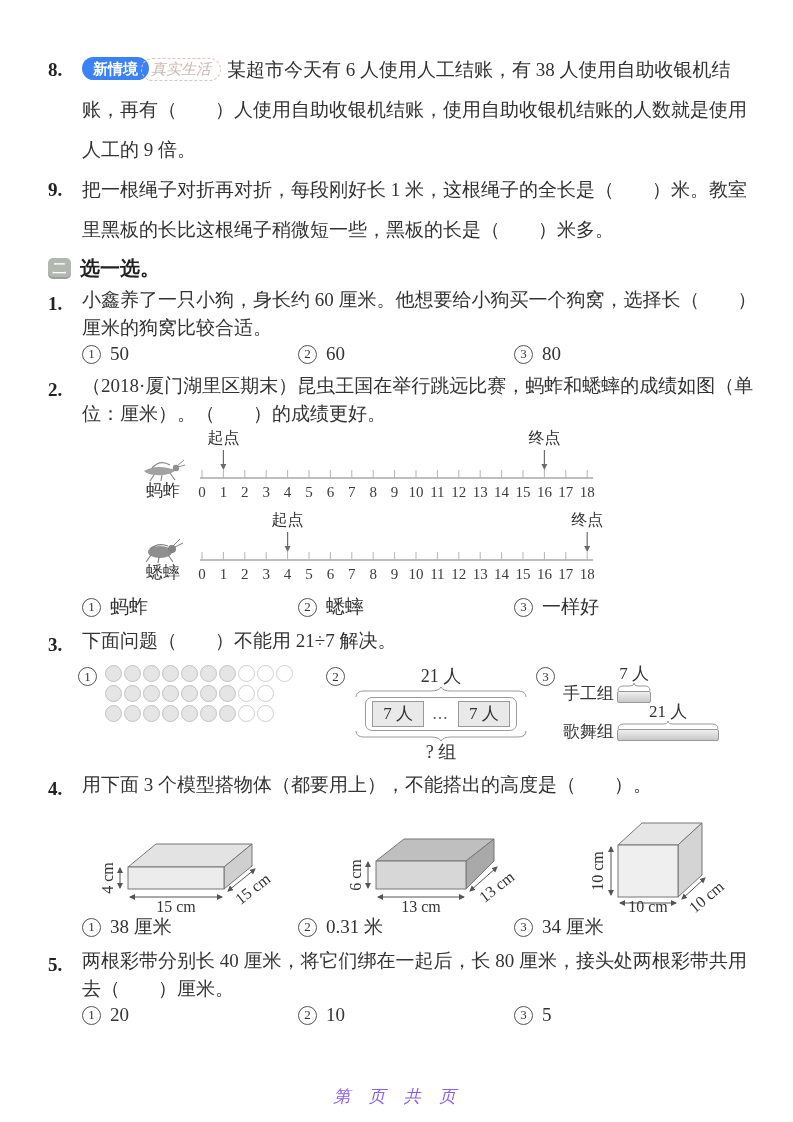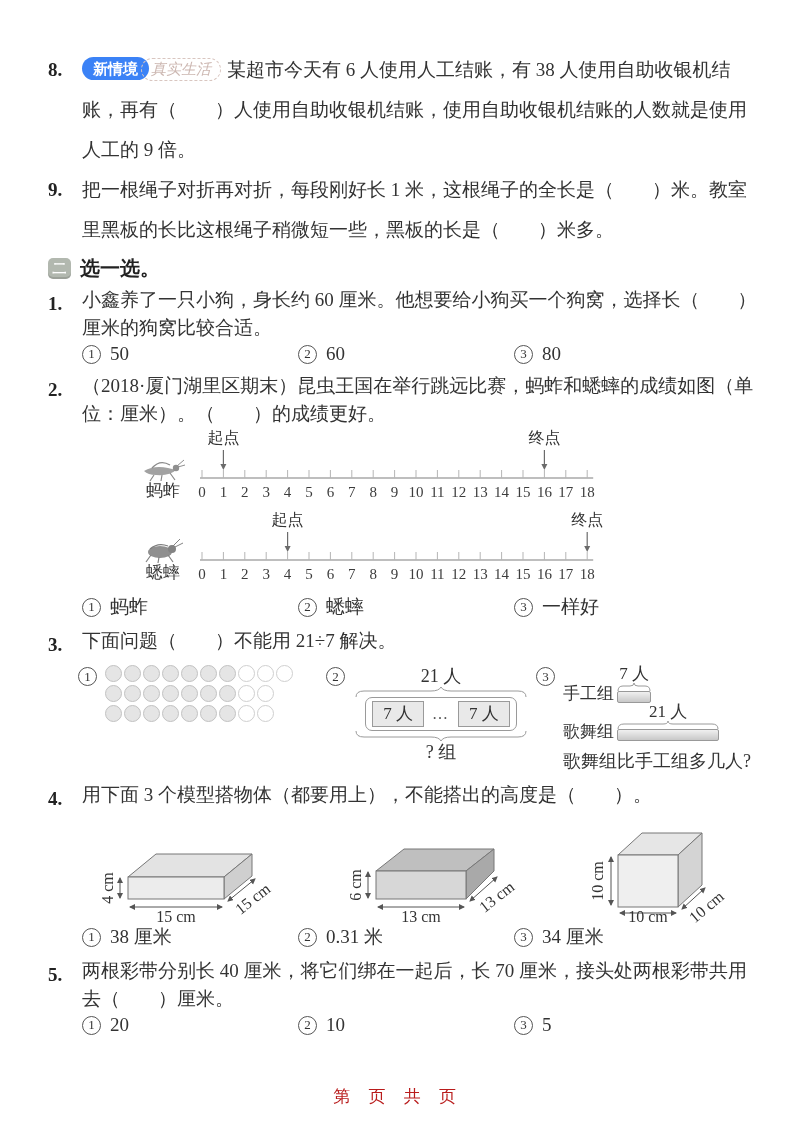--- a/index.html
+++ b/index.html
@@ -60,21 +60,21 @@
   .bar-lab{font-size:17px;line-height:18px;}
   .bar{background:linear-gradient(#f0f0f0,#c8c8c8);border:1px solid #999;border-radius:2px;height:10px;}
   .bar.small{width:32px;}
   .bar.big{width:100px;}
   .d3-q{margin-top:8px;font-size:18px;}
   
   .q4-figs{display:flex;padding-left:40px;gap:52px;align-items:flex-end;margin:2px 0 0;}
   .q4-figs svg text{font-family:"Liberation Serif","DejaVu Serif",serif;font-size:16px;fill:#333;}
   
   .footer{position:absolute;bottom:14px;left:0;width:100%;text-align:center;font-size:17px;
-    letter-spacing:4px;word-spacing:6px;color:#b91c1c;}
+    letter-spacing:4px;word-spacing:6px;color:#8b5cf6;font-style:italic;}
   svg{display:block;}
 </style>
 </head>
 <body>
 
 <div class="content">
 
   <div class="q-item">
     <span class="q-num">8.</span>
     <div class="q-body">
@@ -340,21 +340,20 @@
         <div class="d3-row">
           <span class="bar-lab">歌舞组</span>
           <span class="bar-stack">
             <span class="bar-lab">21 人</span>
             <svg width="102" height="8">
                 <path d="M1,8 Q1,3 7,3 L46,3 Q51,3 51,0 Q51,3 56,3 L95,3 Q101,3 101,8" stroke="#9a9a9a" fill="none"></path>
               </svg>
             <span class="bar big"></span>
           </span>
         </div>
-        <div class="d3-q">歌舞组比手工组多几人?</div>
       </div>
     </div>
   </div>
 
   <div class="q-item lh36">
     <span class="q-num">4.</span>
     <div class="q-body">用下面 3 个模型搭物体（都要用上），不能搭出的高度是（　　）。</div>
   </div>
 
   <div class="q4-figs">
@@ -421,21 +420,21 @@
         <span>0.31 米</span>
       </span>
     <span class="opt">
         <span class="circ">3</span>
         <span>34 厘米</span>
       </span>
   </div>
 
   <div class="q-item lh36">
     <span class="q-num">5.</span>
-    <div class="q-body">两根彩带分别长 40 厘米，将它们绑在一起后，长 70 厘米，接头处两根彩带共用去（　　）厘米。</div>
+    <div class="q-body">两根彩带分别长 40 厘米，将它们绑在一起后，长 80 厘米，接头处两根彩带共用去（　　）厘米。</div>
   </div>
   <div class="opts">
     <span class="opt">
         <span class="circ">1</span>
         <span>20</span>
       </span>
     <span class="opt">
         <span class="circ">2</span>
         <span>10</span>
       </span>

